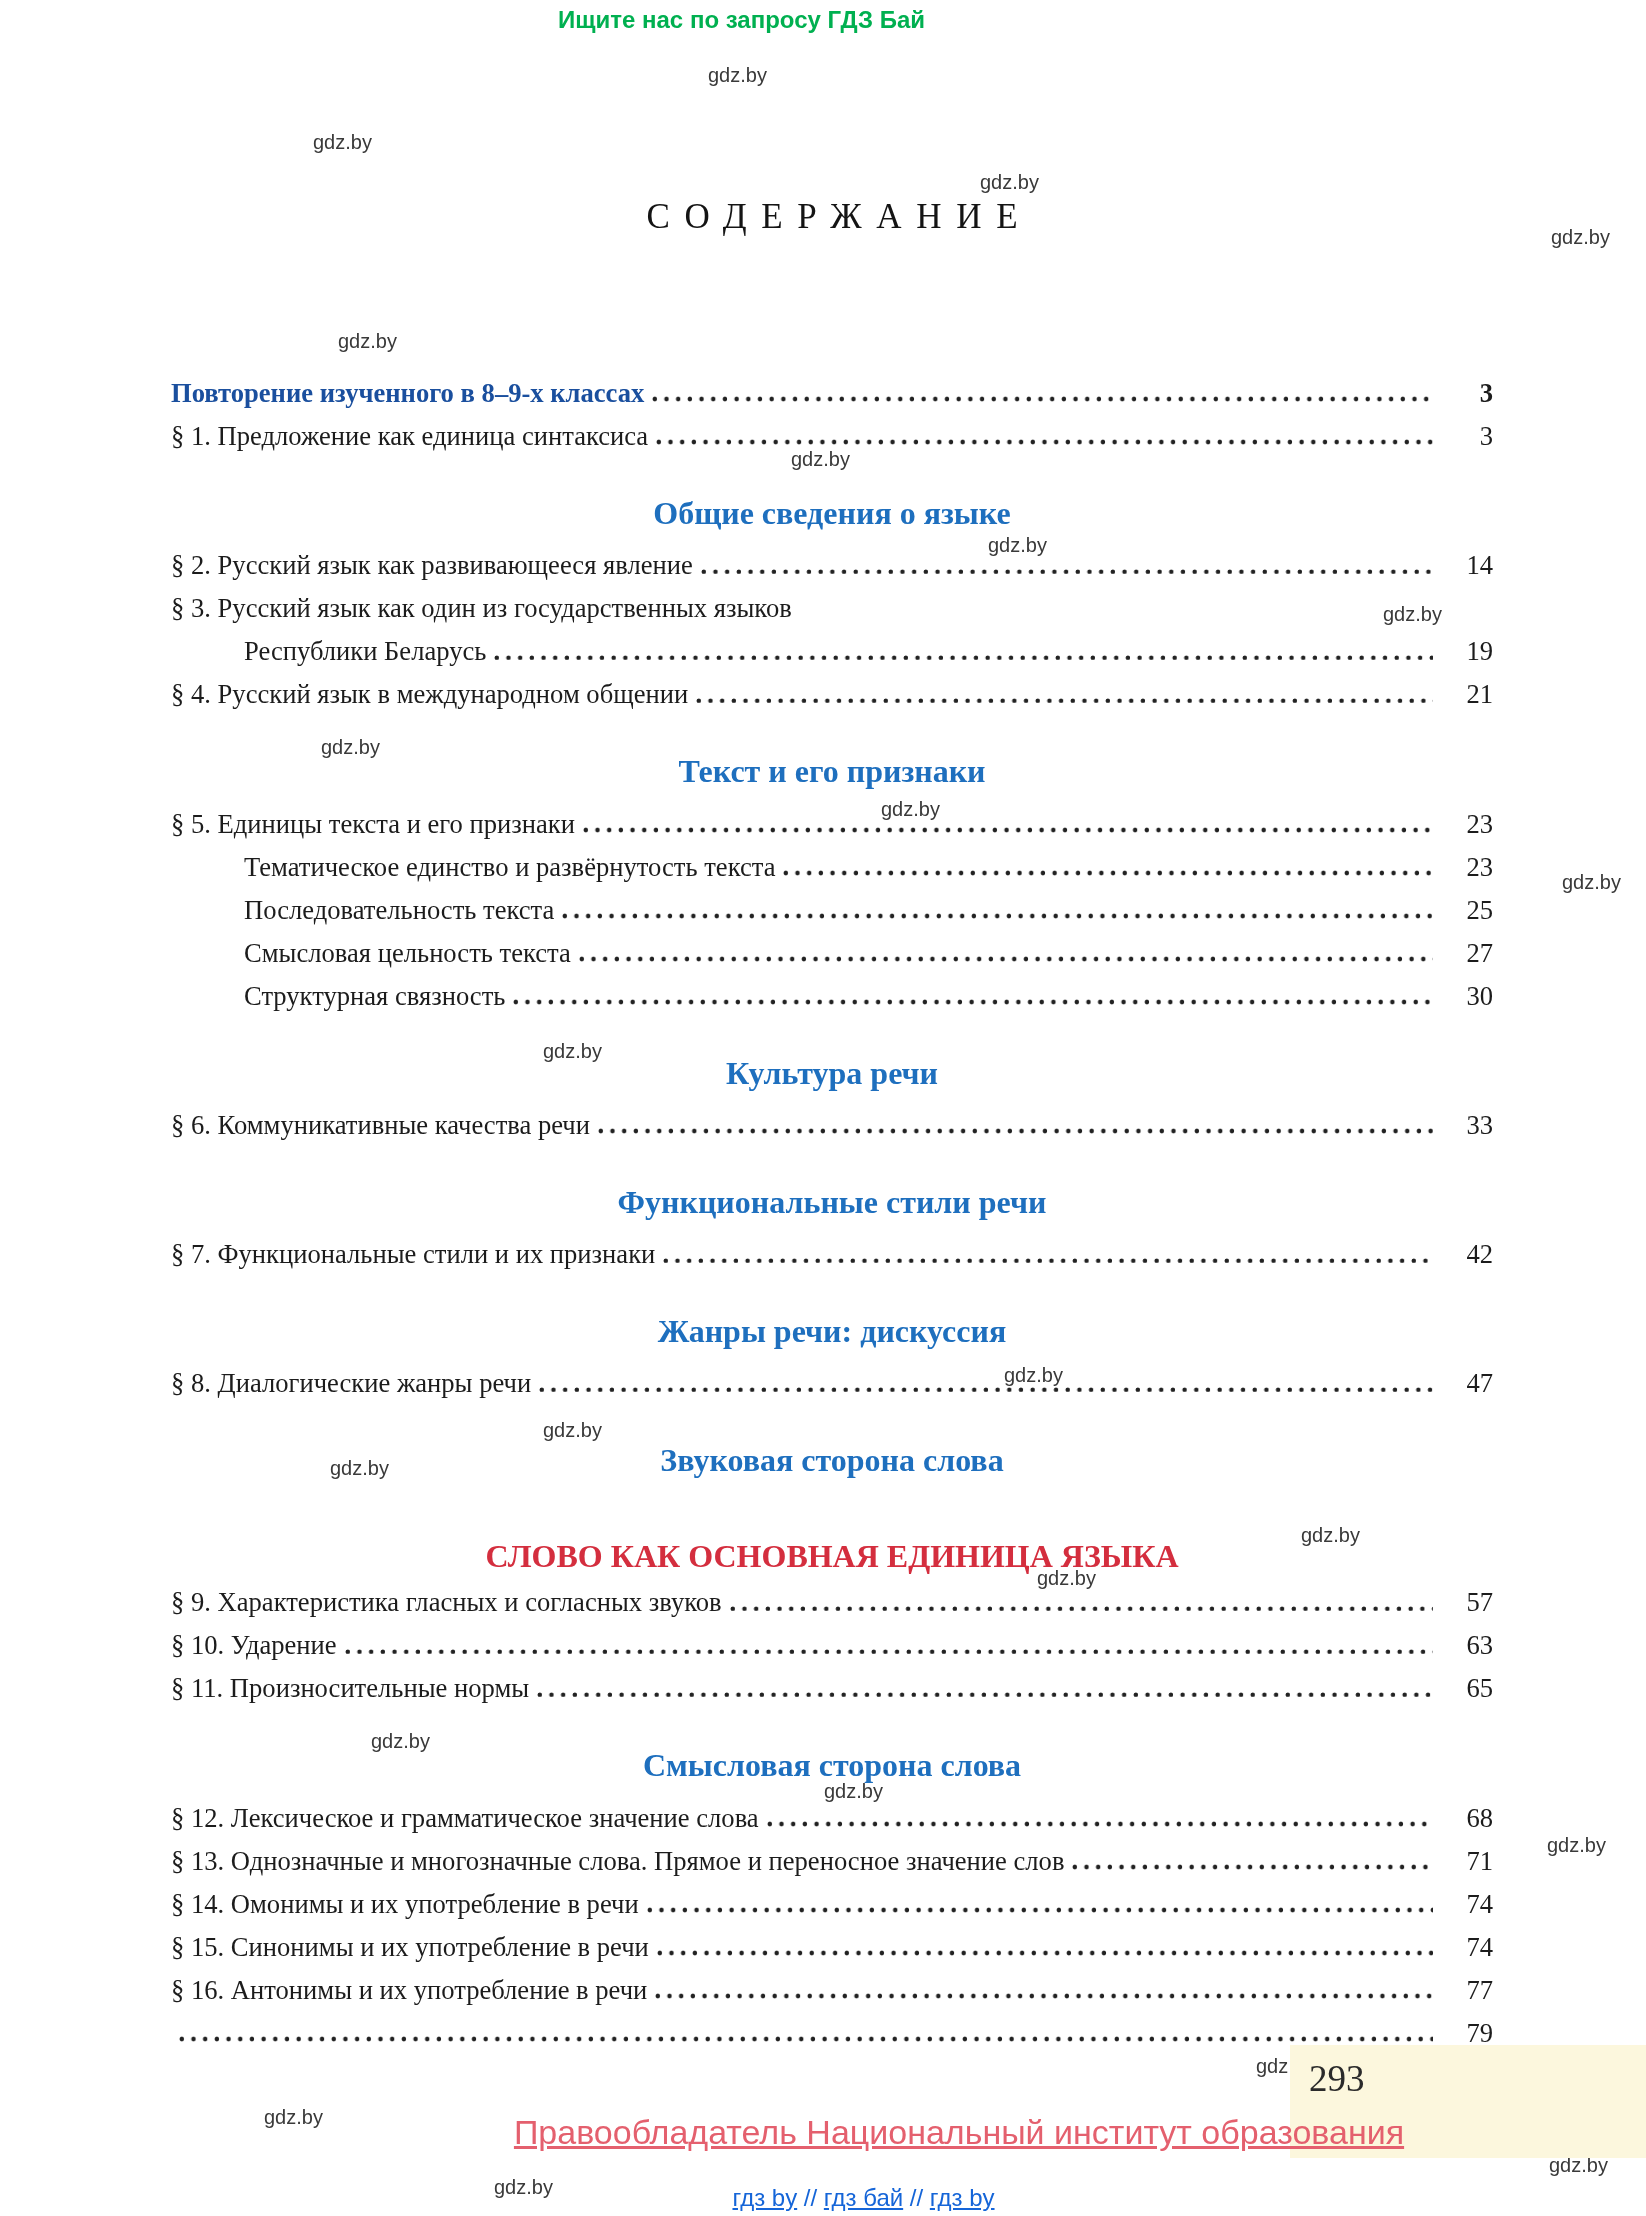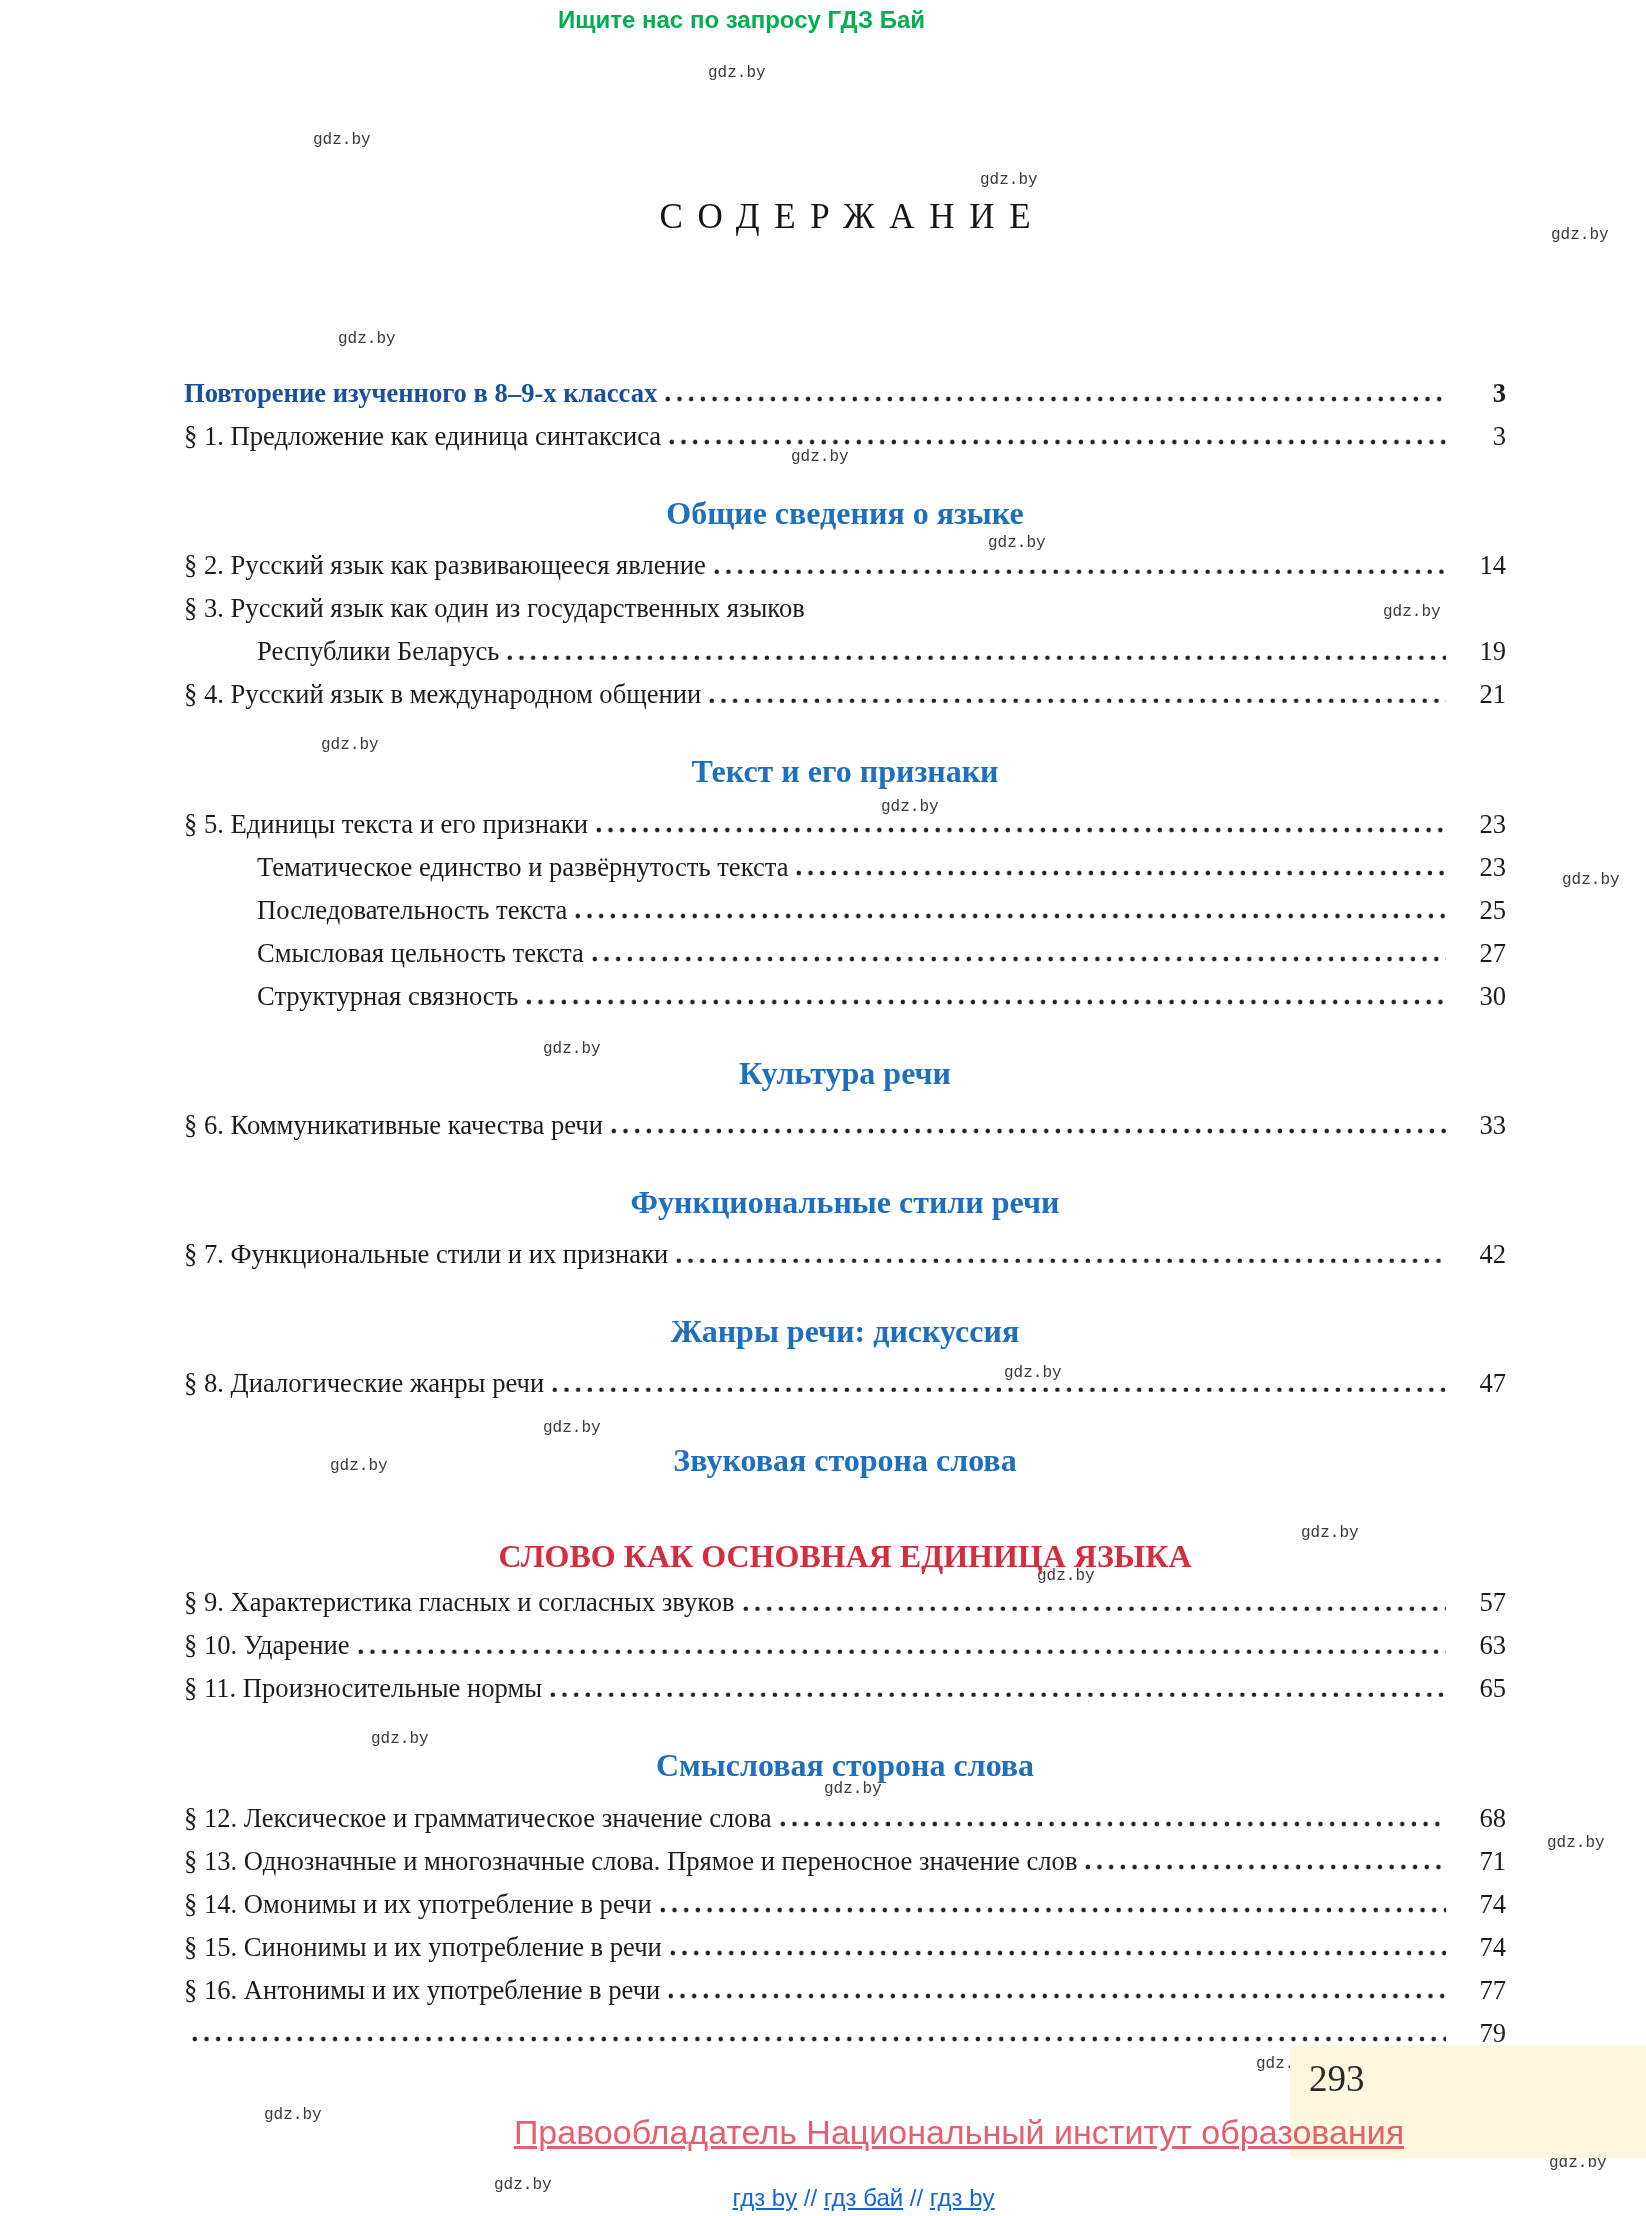--- a/index.html
+++ b/index.html
@@ -8,23 +8,23 @@
     position:relative; width:1647px; height:2216px;
     background:#ffffff; overflow:hidden;
     font-family:"Liberation Serif", serif; color:#1c1c1c;
   }
   .top-banner {
     position:absolute; top:6.4px; left:0; width:1483px; text-align:center;
     color:#00b050; font-family:"Liberation Sans", sans-serif; font-size:24px;font-weight:bold;
   }
   .wm {
     position:absolute; color:#3a3a3a; white-space:nowrap;
-    font-family:Liberation Mono, monospace; font-size:16px;
-  }
-  .content { position:absolute; left:184px; top:197px; width:1322px; }
+    font-family:Liberation Sans, sans-serif; font-size:20px;
+  }
+  .content { position:absolute; left:171px; top:197px; width:1322px; }
   .title {
     text-align:center; font-size:35px; font-weight:normal;
     letter-spacing:0.42em; text-indent:0.42em; color:#141414;
     margin-bottom:135px;
   }
   .toc-row { display:flex; align-items:baseline; font-size:26.6px; line-height:43px; }
   .toc-row.indent { padding-left:73px; }
   .toc-row.bold-blue { font-weight:bold; color:#1a4f9e; }
   .toc-row .t { white-space:normal; }
   .leader {

